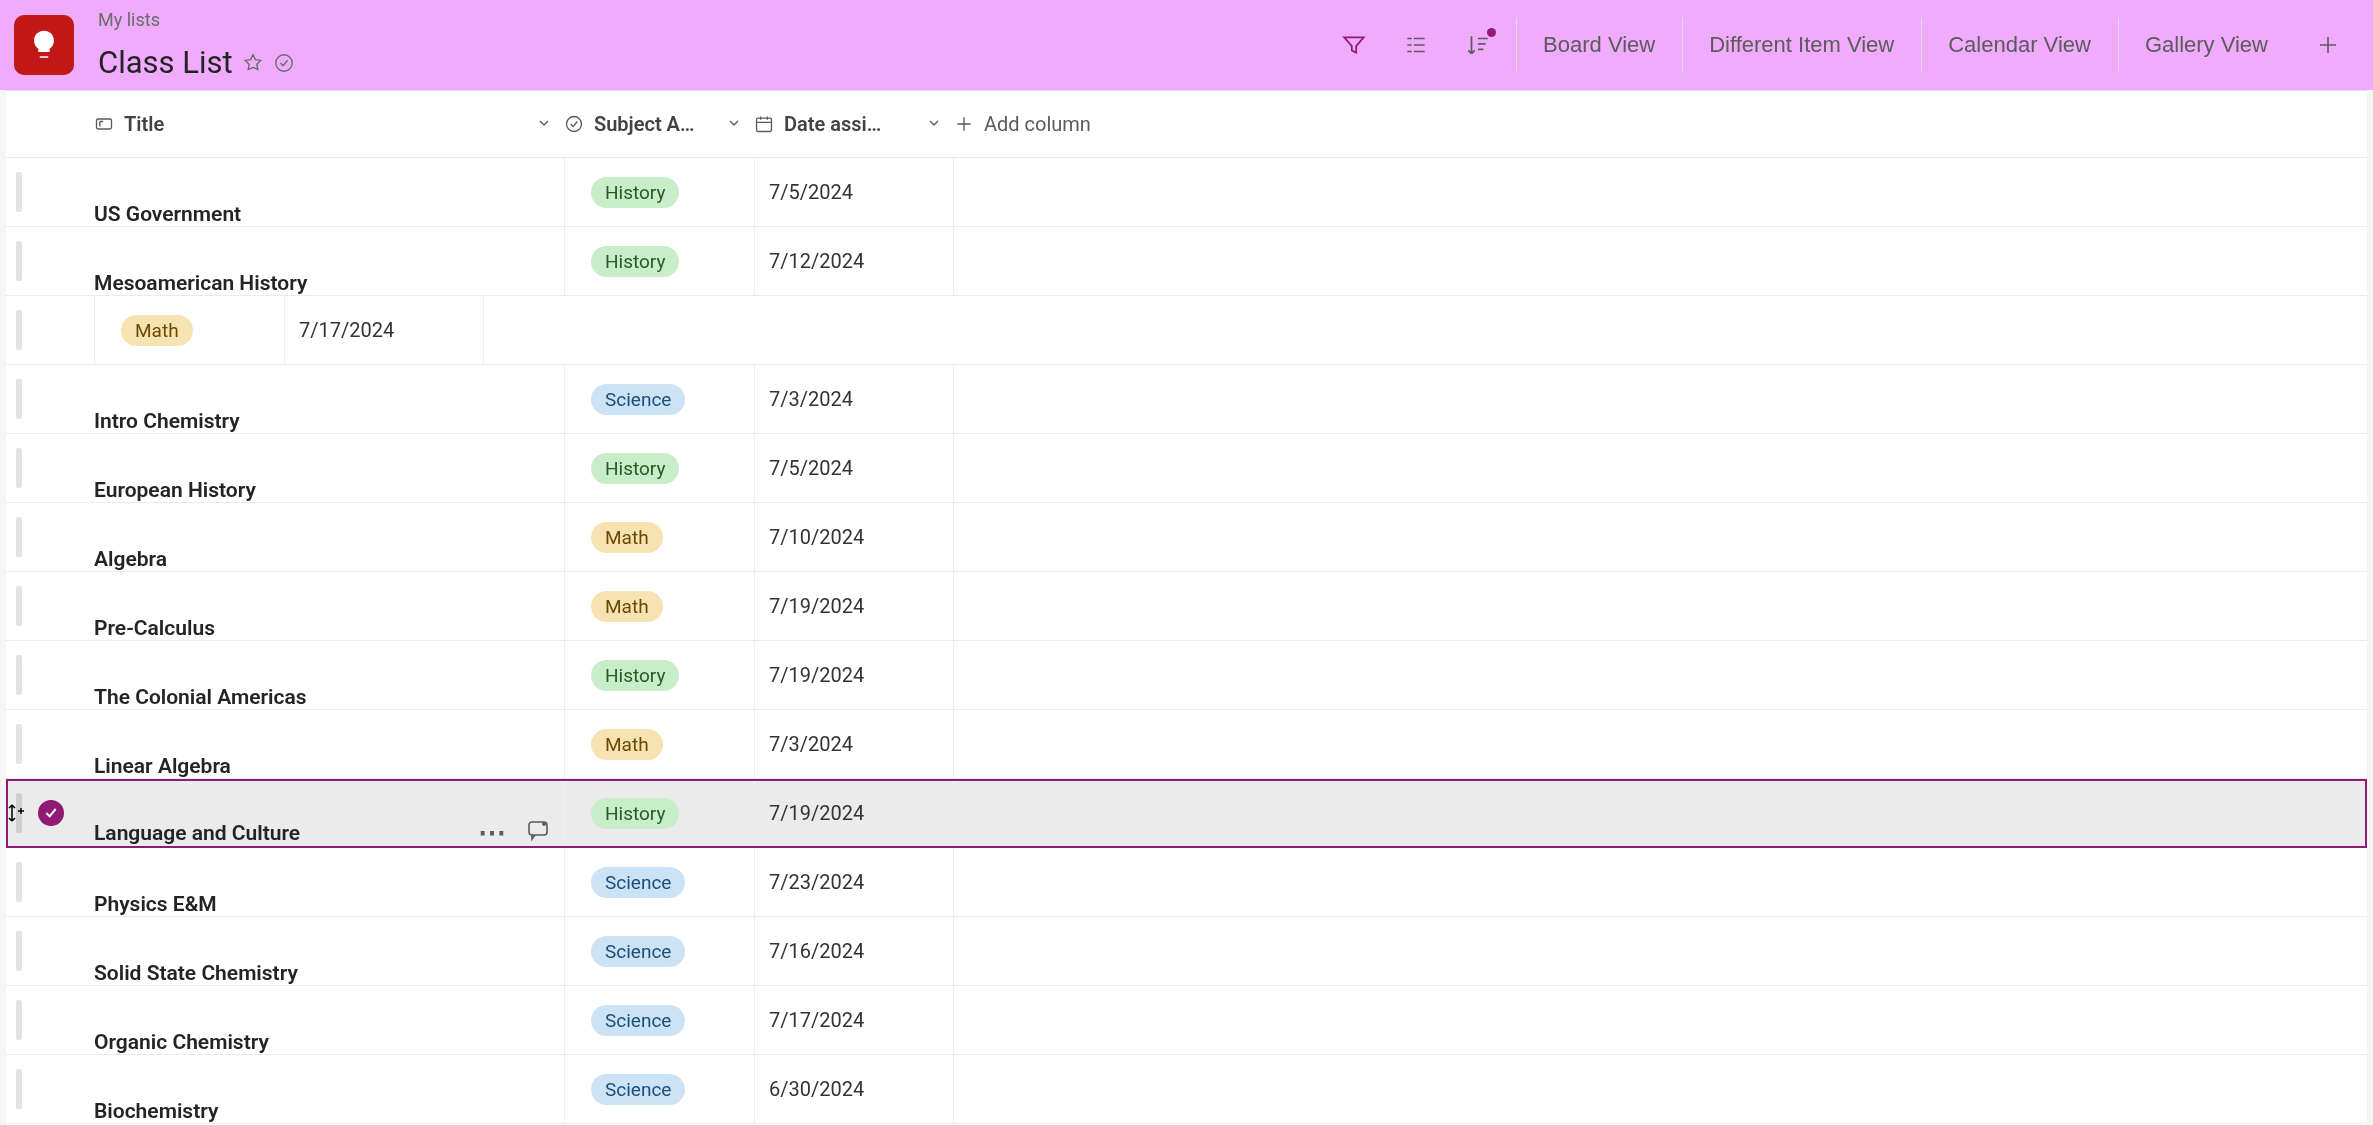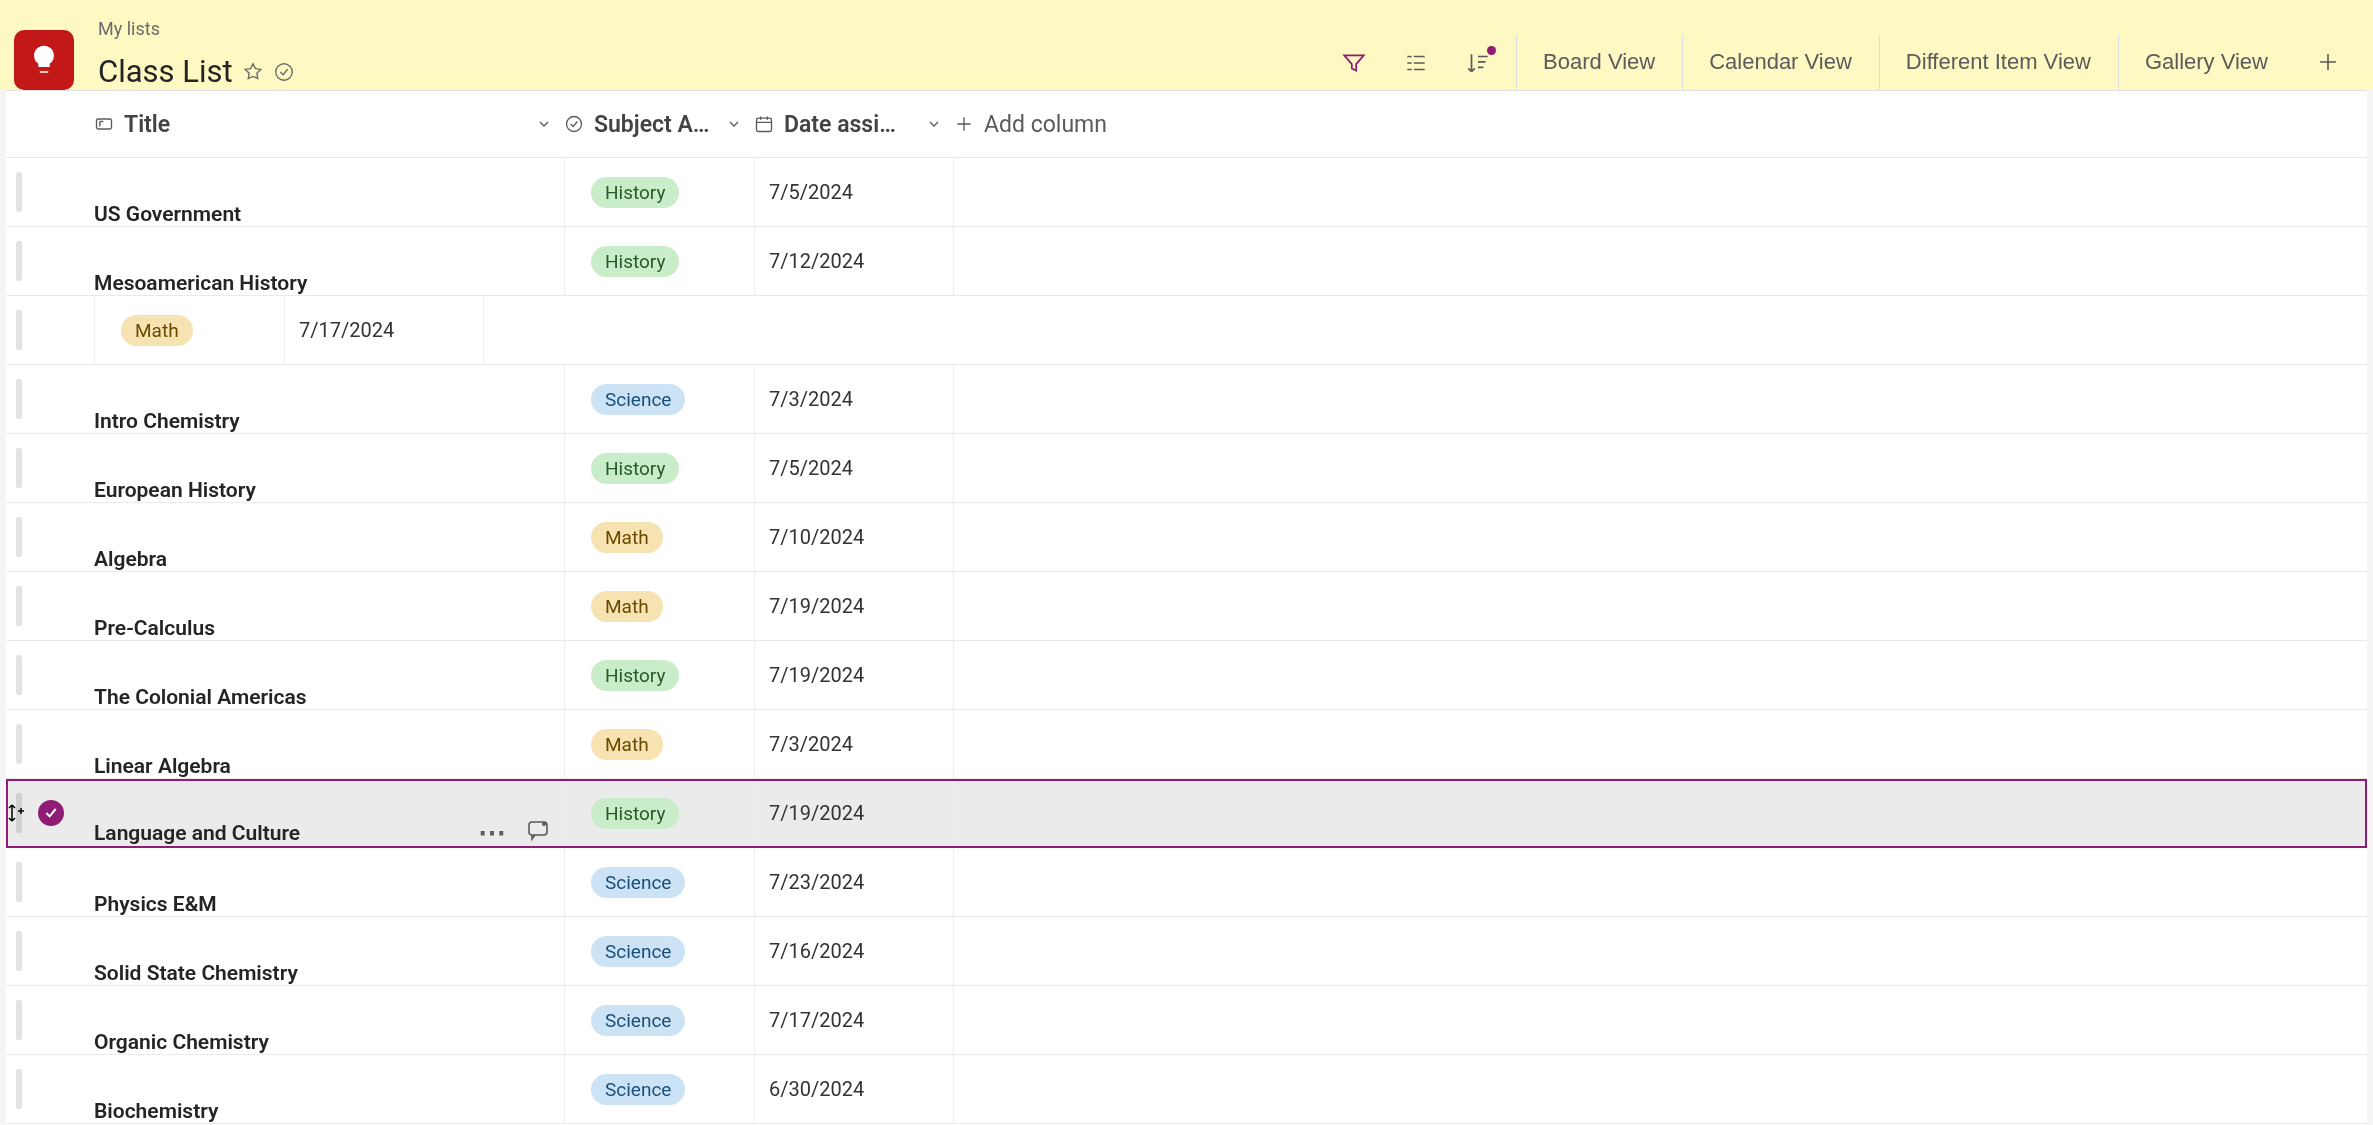--- a/index.html
+++ b/index.html
@@ -9,22 +9,22 @@
     color: #242424;
     width: 2373px;
     height: 1125px;
     overflow: hidden;
     font-size: 20px;
   }
 
   
   .top-bar {
     display: flex;
-    align-items: flex-end;
-    background: #fef9c3;
+    align-items: center;
+    background: #f0abfc;
     height: 90px;
     padding: 0 18px 0 14px;
   }
   .app-icon {
     width: 60px;
     height: 60px;
     border-radius: 10px;
     background: #c31818;
     display: flex;
     align-items: center;
@@ -129,21 +129,21 @@
     border-bottom: 1px solid #e6e6e6;
     align-items: center;
     padding-left: 88px;
     background:#fff;
   }
   .col-header {
     display: flex;
     align-items: center;
     gap: 10px;
     color: #434343;
-    font-size: 23px;
+    font-size: 20px;
     font-weight: 600;
     padding-right: 12px;
   }
   .col-header .chev { margin-left: auto; }
   .col-title   { width: 470px; }
   .col-subject { width: 190px; }
   .col-date    { width: 200px; }
   .col-add     { width: 260px; font-weight: 400; color:#5b5b5b; }
   .col-header svg { width: 20px; height: 20px; }
   .col-header .chev svg { width: 16px; height: 16px; }
@@ -273,24 +273,24 @@
       </svg>
       <span class="indicator-dot"></span>
     </button>
   </div>
 
   <div class="view-tabs">
     <button class="view-tab sep">
       <span>Board View</span>
     </button>
     <button class="view-tab sep">
+      <span>Different Item View</span>
+    </button>
+    <button class="view-tab sep">
       <span>Calendar View</span>
-    </button>
-    <button class="view-tab sep">
-      <span>Different Item View</span>
     </button>
     <button class="view-tab sep">
       <span>Gallery View</span>
     </button>
     <button class="new-view-btn">
       <svg viewBox="0 0 24 24" fill="none" stroke-width="1.6">
           <path d="M12 4v16M4 12h16"></path>
         </svg>
     </button>
   </div>

